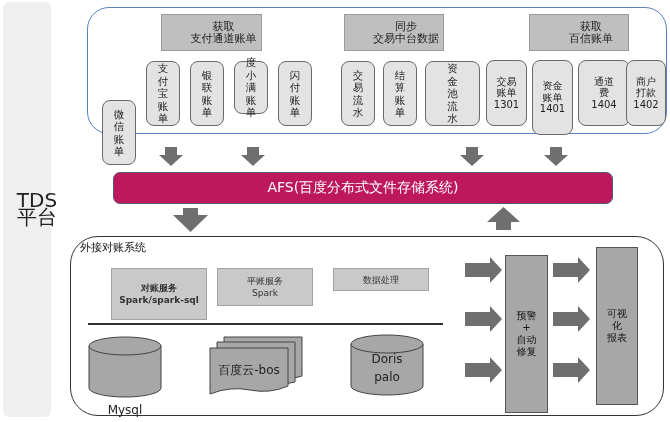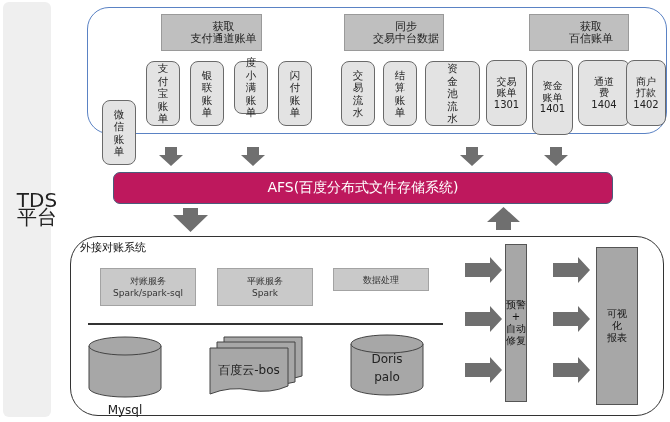--- a/index.html
+++ b/index.html
@@ -109,21 +109,21 @@
   </g>
 </svg>
 
 <div class="abs afs">
     <span>AFS(百度分布式文件存储系统)</span>
   </div>
 
 <div class="abs bottom-frame"></div>
 <div class="abs sys-title">外接对账系统</div>
 
-<div class="abs svc" style="left:100px;top:268px;width:96px;height:38px;">
+<div class="abs svc" style="left:111px;top:268px;width:96px;height:52px;font-weight:bold;">
   <span>对账服务</span>
   <span>Spark/spark-sql</span>
 </div>
 <div class="abs svc" style="left:217px;top:268px;width:96px;height:38px;">
   <span>平账服务</span>
   <span>Spark</span>
 </div>
 <div class="abs svc" style="left:333px;top:268px;width:96px;height:23px;">
   <span>数据处理</span>
 </div>
@@ -143,19 +143,19 @@
 </svg>
 <div class="abs" style="left:210px;top:362px;width:78px;text-align:center;font-size:12px;">百度云-bos</div>
 
 <svg style="left:350px;top:334px;width:76px;height:64px;">
   <path d="M1,10 L1,52 A36,9 0 0 0 73,52 L73,10" fill="#a7a7a7" stroke="#444" stroke-width="1"></path>
   <ellipse cx="37" cy="10" rx="36" ry="9" fill="#a7a7a7" stroke="#444" stroke-width="1"></ellipse>
 </svg>
 <div class="abs" style="left:350px;top:350px;width:74px;text-align:center;font-size:12px;line-height:18px;white-space:pre-line;">Doris
 palo</div>
 
-<div class="abs tall" style="left:505px;top:244px;width:22px;height:158px;"><span>预警
+<div class="abs tall" style="left:505px;top:255px;width:43px;height:158px;"><span>预警
 +
 自动
 修复</span></div>
 <div class="abs tall" style="left:596px;top:247px;width:42px;height:158px;"><span>可视
 化
 报表</span></div>
 
 </body></html>

